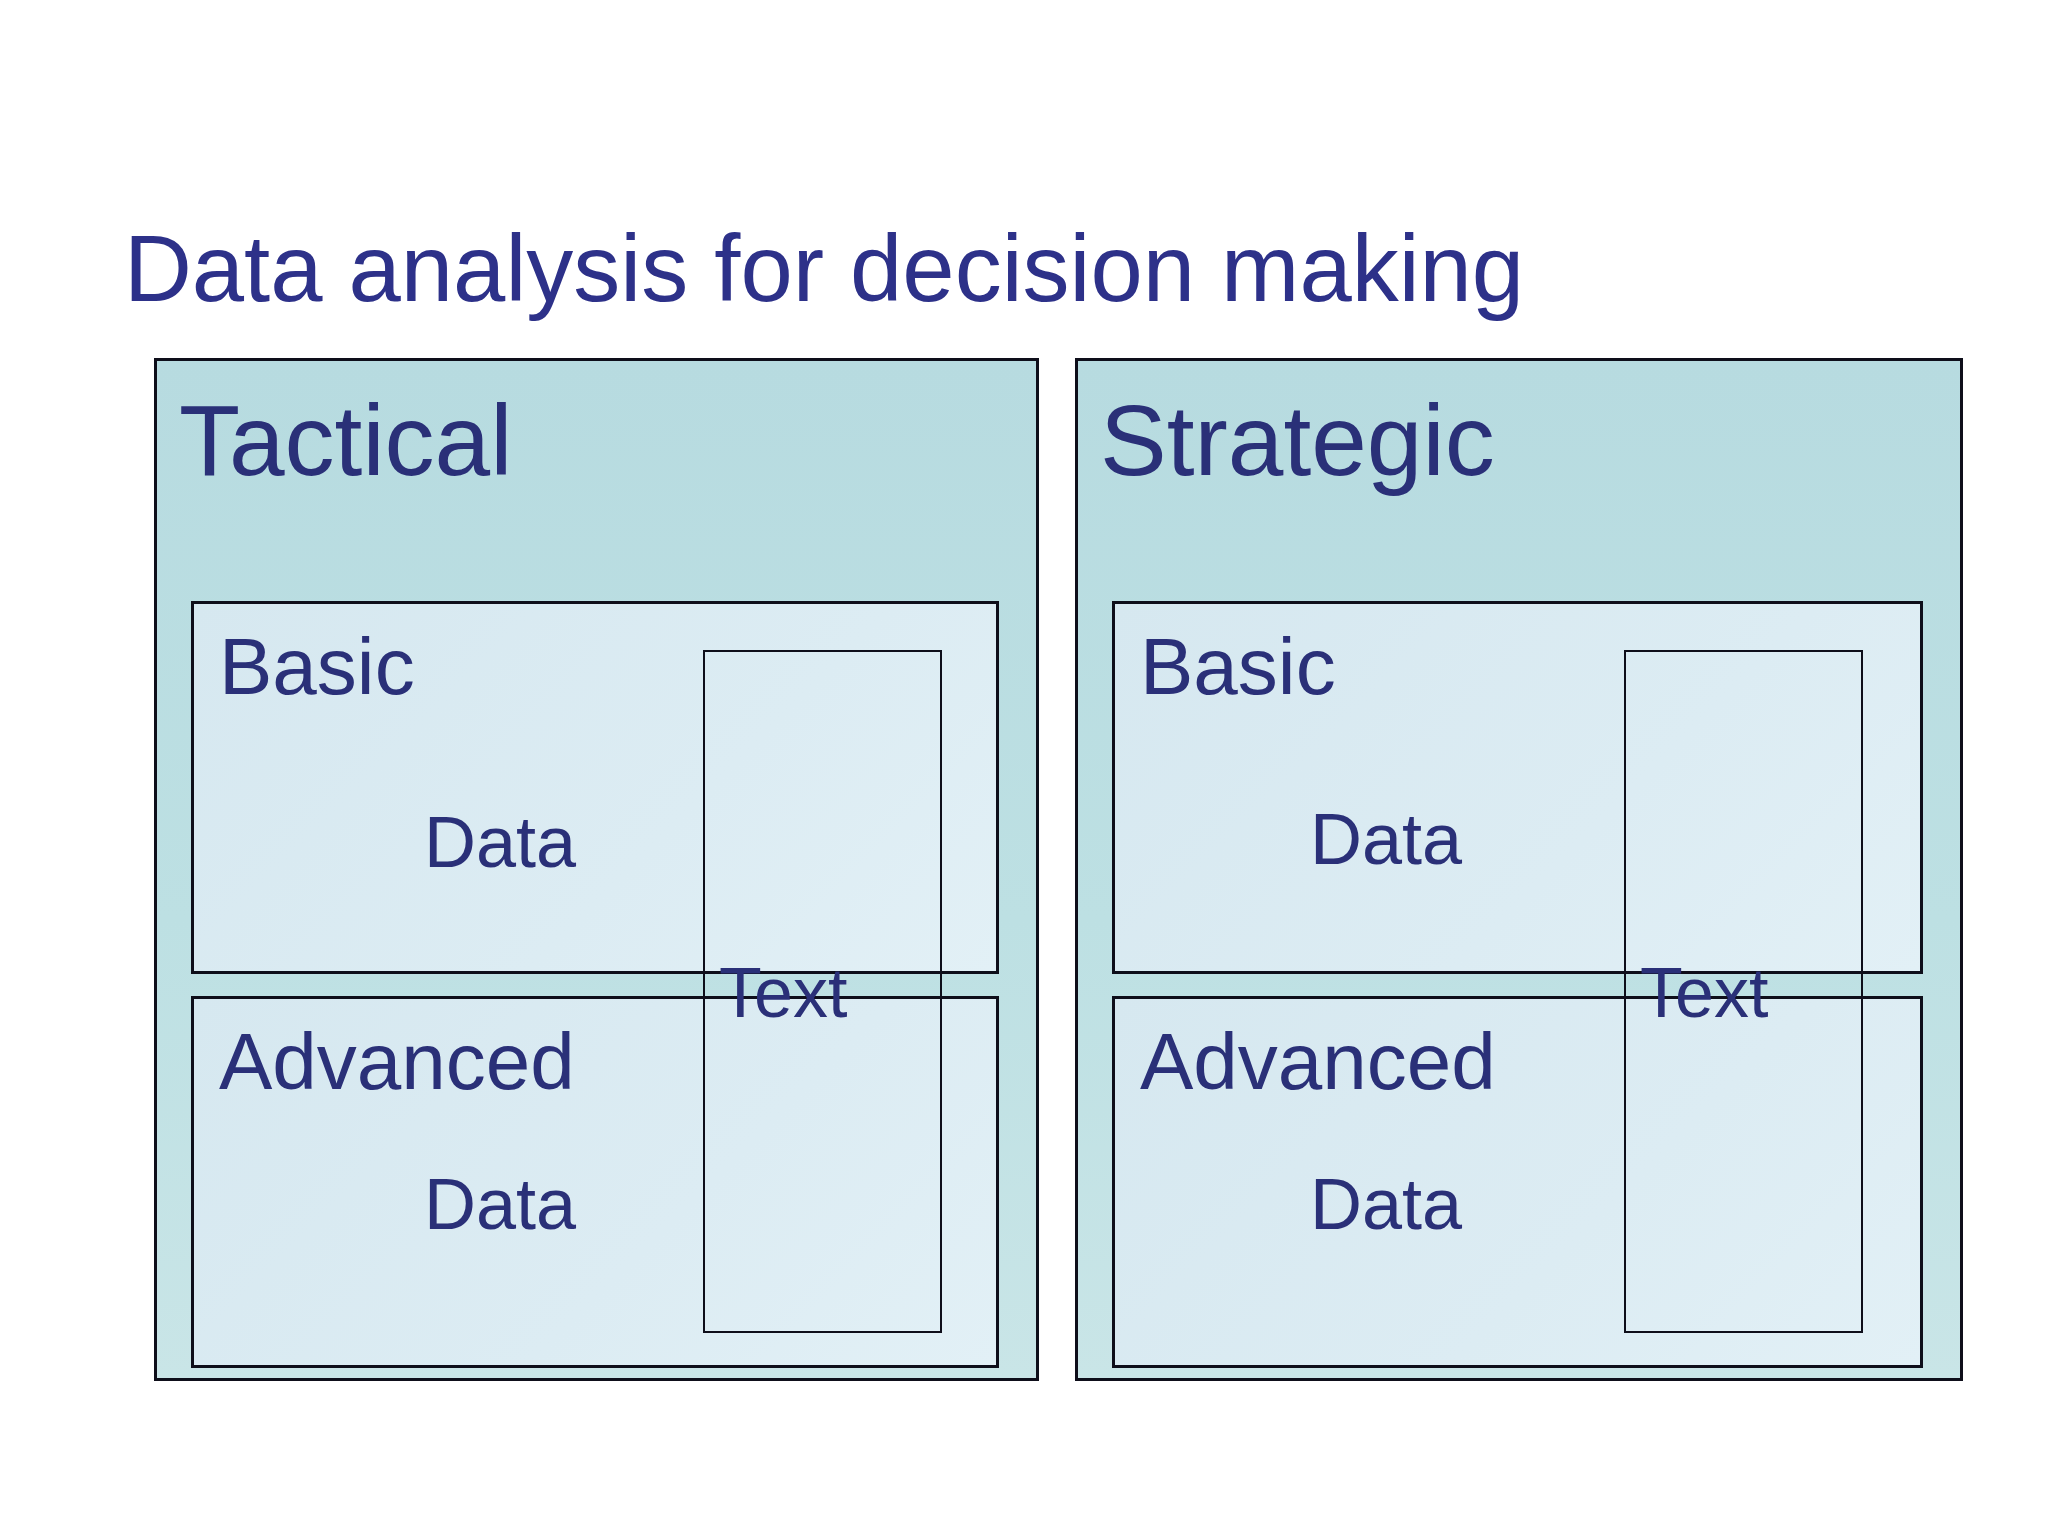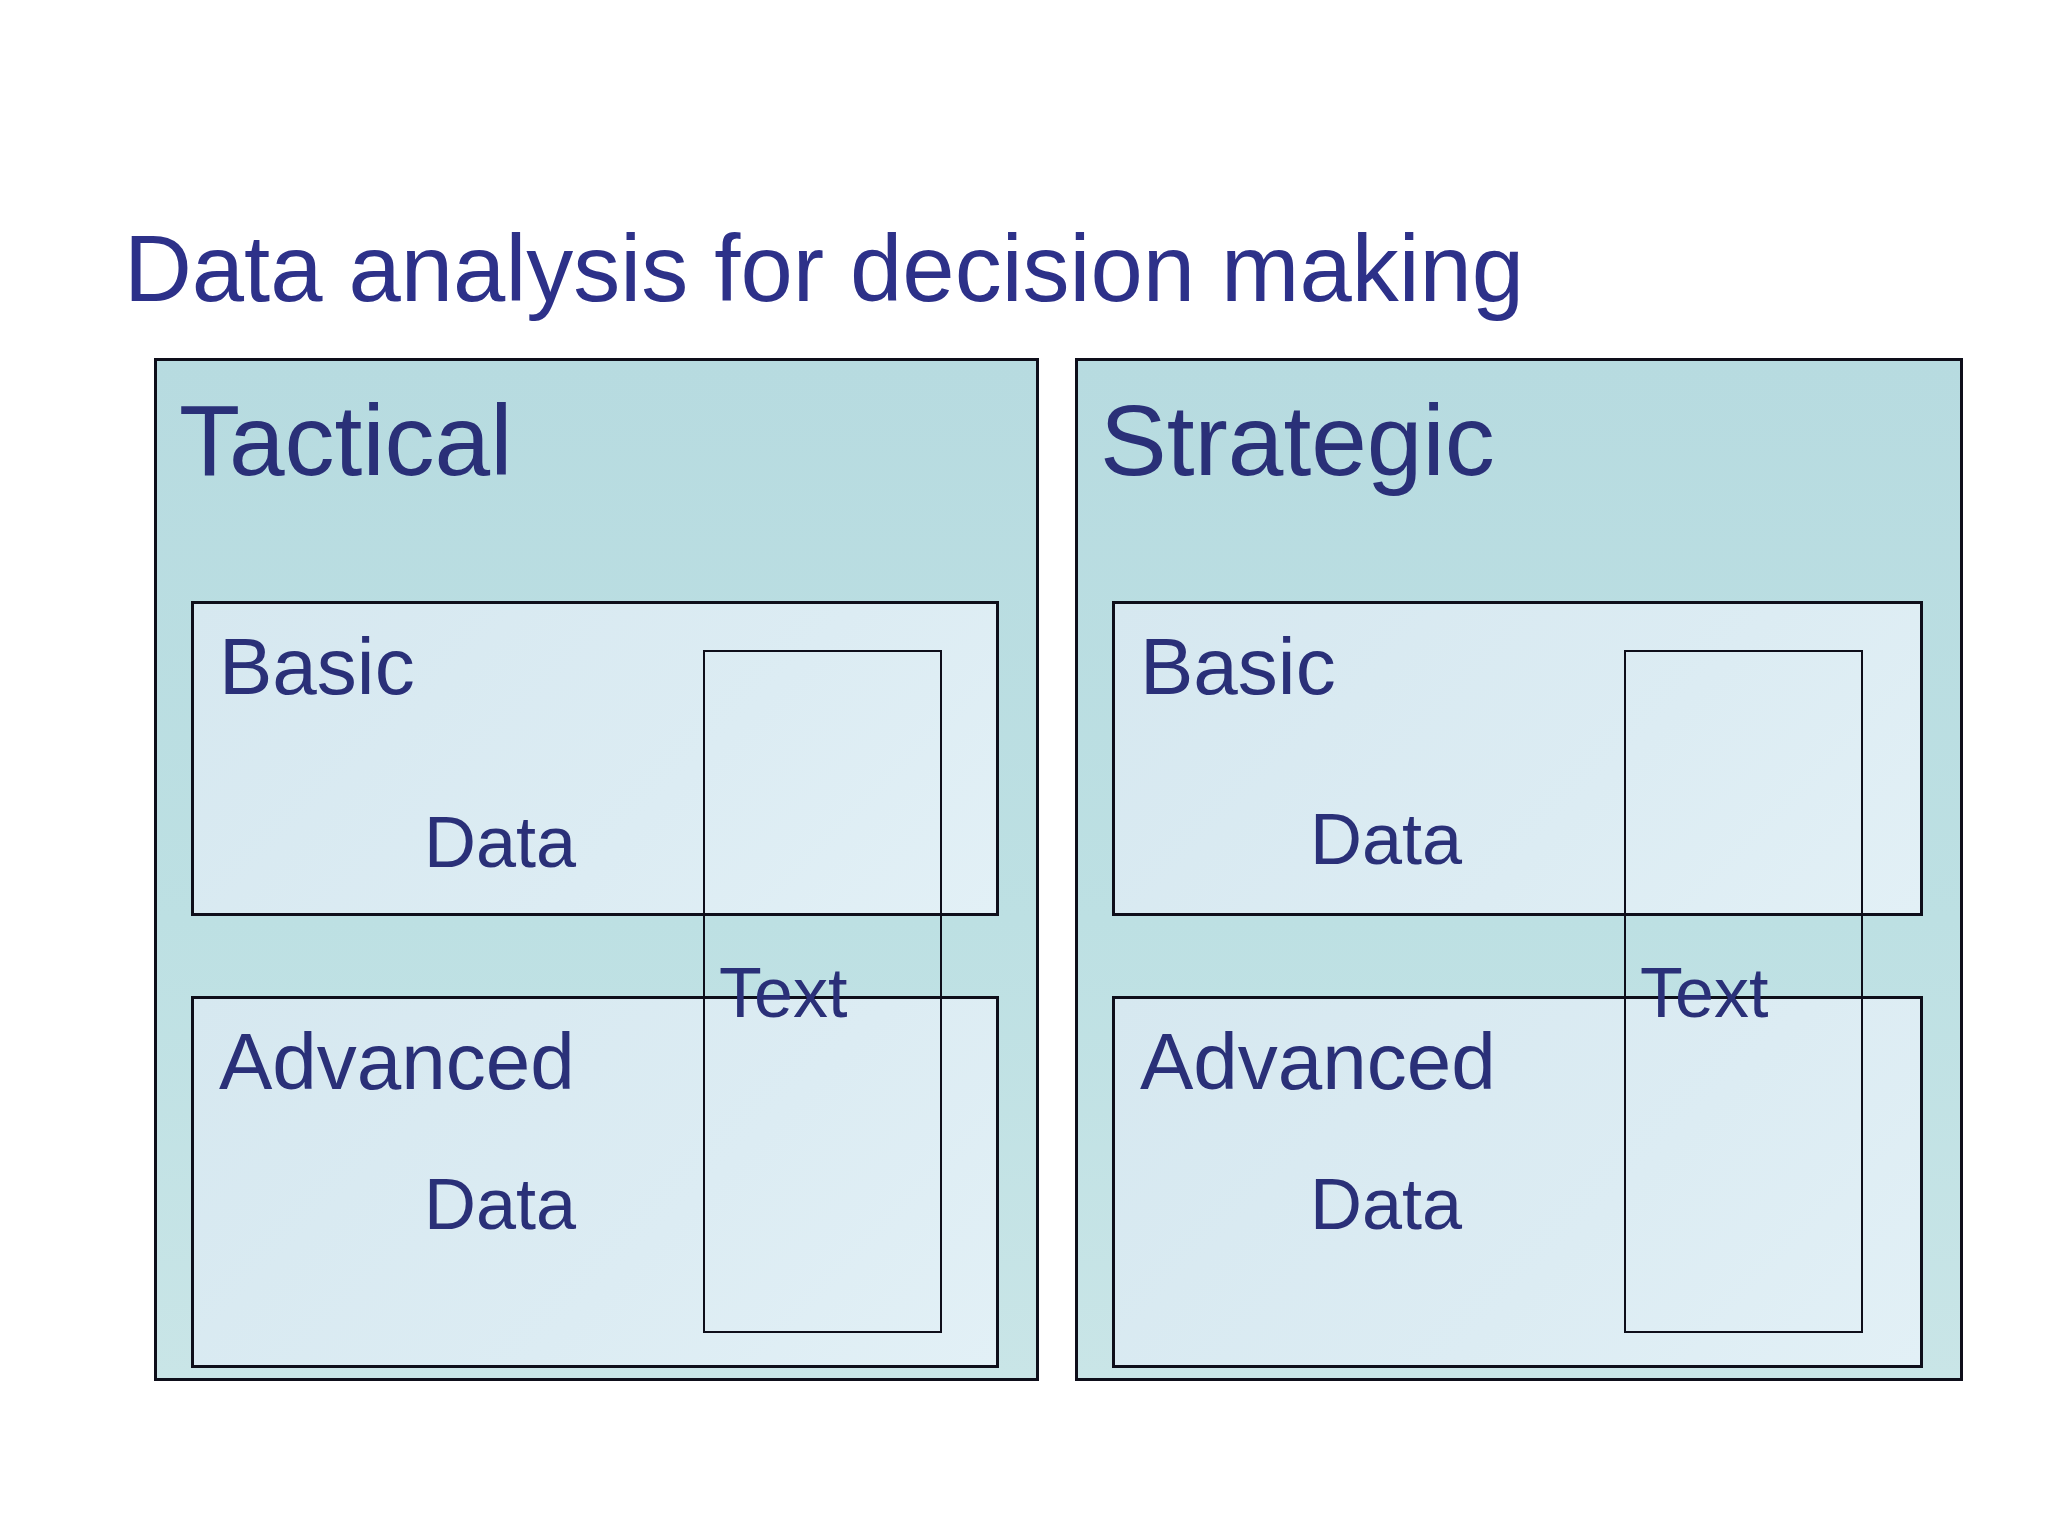--- a/index.html
+++ b/index.html
@@ -48,21 +48,21 @@
     white-space: nowrap;
   }
   .section-box {
     position: absolute;
     left: 34px;
     right: 37px;
     background: linear-gradient(135deg, #d6e8f0 0%, #dcecf3 60%, #e2f0f6 100%);
     border: 3px solid #0e0e1a;
     box-sizing: border-box;
   }
-  .section-basic    { top: 240px; height: 315px; }
+  .section-basic    { top: 240px; height: 373px; }
   .section-advanced { top: 635px; height: 372px; padding-left: 12px; }
   .section-title {
     position: absolute;
     left: 25px;
     top: 19px;
     font-size: 80px;
     line-height: 88px;
     color: #2a3078;
     white-space: nowrap;
   }

